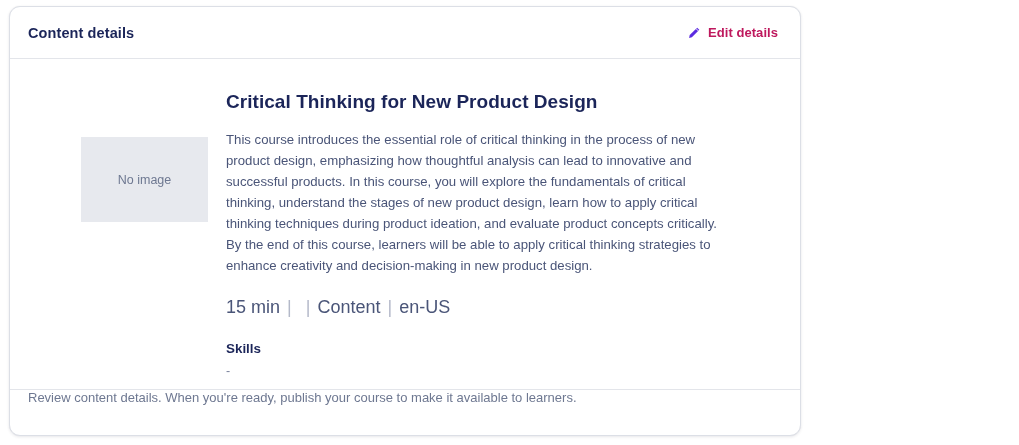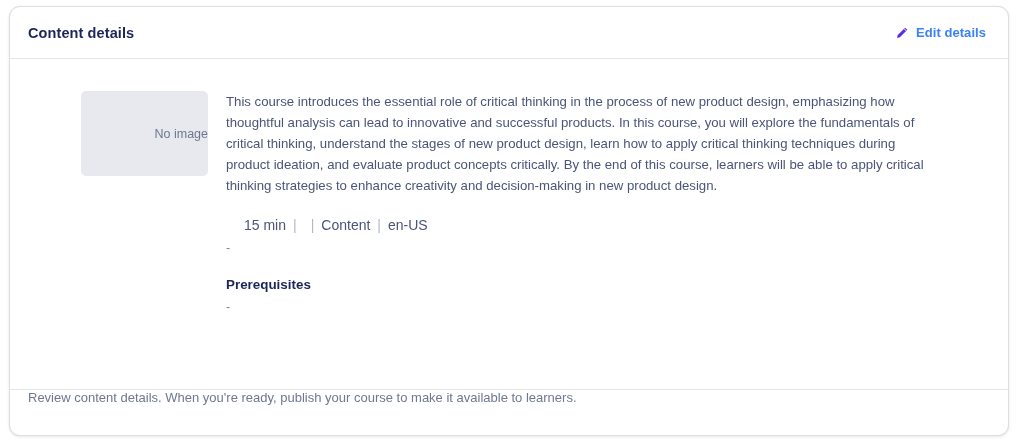--- a/index.html
+++ b/index.html
@@ -12,21 +12,21 @@
   }
   body {
     font-family: "Liberation Sans", sans-serif;
     -webkit-font-smoothing: antialiased;
   }
 
   .card {
     position: absolute;
     left: 9px;
     top: 6px;
-    width: 1000px;
+    width: 792px;
     height: 430px;
     box-sizing: border-box;
     background: #ffffff;
     border: 1px solid #dcdfe6;
     border-radius: 11px;
     box-shadow: 0 1px 3px rgba(28, 34, 61, 0.10), 0 0 1px rgba(28,34,61,0.06);
     overflow: hidden;
     display: flex;
     flex-direction: column;
   }
@@ -47,21 +47,21 @@
     font-weight: 700;
     color: #1b2559;
     letter-spacing: 0.1px;
   }
   .edit-link {
     display: inline-flex;
     align-items: center;
     gap: 7px;
     font-size: 13px;
     font-weight: 700;
-    color: #3b82f6;
+    color: #be185d;
     cursor: pointer;
     user-select: none;
     letter-spacing: 0.05px;
   }
   .pencil-icon {
     display: inline-block;
     width: 14px;
     height: 14px;
     line-height: 0;
   }
@@ -77,24 +77,25 @@
 
   .thumb-col {
     flex: 0 0 216px;
     padding-left: 71px;
     box-sizing: border-box;
   }
   .thumb {
     width: 127px;
     height: 85px;
     background: #e7e9ee;
-    border-radius: 5px;
+    border-radius: 0;
     display: flex;
     align-items: center;
-    justify-content: flex-end;
+    justify-content: center;
+    margin-top: 46px;
   }
   .thumb-label {
     font-size: 12.5px;
     color: #6e7891;
   }
 
   .content-col {
     flex: 1 1 auto;
     padding-right: 70px;
     box-sizing: border-box;
@@ -112,26 +113,25 @@
   .content-desc {
     font-size: 13.2px;
     line-height: 21px;
     color: #4a5578;
     margin: 0;
     max-width: 712px;
   }
 
   .meta-row {
     margin-top: 21px;
-    font-size: 14px;
+    font-size: 18px;
     color: #4a5578;
     display: flex;
     align-items: flex-end;
     white-space: pre;
-    margin-left: 18px;
   }
   .meta-sep {
     color: #b4b9c9;
     padding: 0 7px;
   }
   .meta-empty {
     display: inline-block;
     min-width: 0;
   }
 
@@ -182,32 +182,34 @@
 
   <div class="card-body">
 
     <div class="thumb-col">
       <div class="thumb">
         <span class="thumb-label">No image</span>
       </div>
     </div>
 
     <div class="content-col">
+      <h1 class="content-title">Critical Thinking for New Product Design</h1>
       <p class="content-desc">This course introduces the essential role of critical thinking in the process of new product design, emphasizing how thoughtful analysis can lead to innovative and successful products. In this course, you will explore the fundamentals of critical thinking, understand the stages of new product design, learn how to apply critical thinking techniques during product ideation, and evaluate product concepts critically. By the end of this course, learners will be able to apply critical thinking strategies to enhance creativity and decision-making in new product design.</p>
 
       <div class="meta-row">
         <span>15 min</span>
         <span class="meta-sep">|</span>
         <span class="meta-empty"></span>
         <span class="meta-sep">|</span>
         <span>Content</span>
         <span class="meta-sep">|</span>
         <span>en-US</span>
       </div>
 
+      <h2 class="section-head">Skills</h2>
       <p class="section-value">-</p>
 
       <h2 class="section-head">Prerequisites</h2>
       <p class="section-value">-</p>
     </div>
 
   </div>
 
   <div class="card-footer">
     <span class="footer-text">Review content details. When you're ready, publish your course to make it available to learners.</span>

